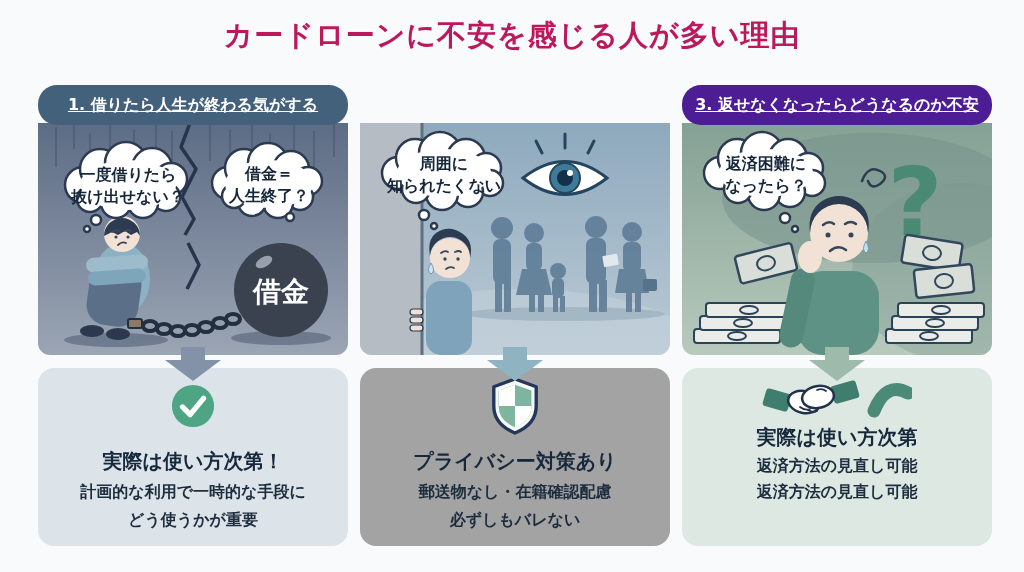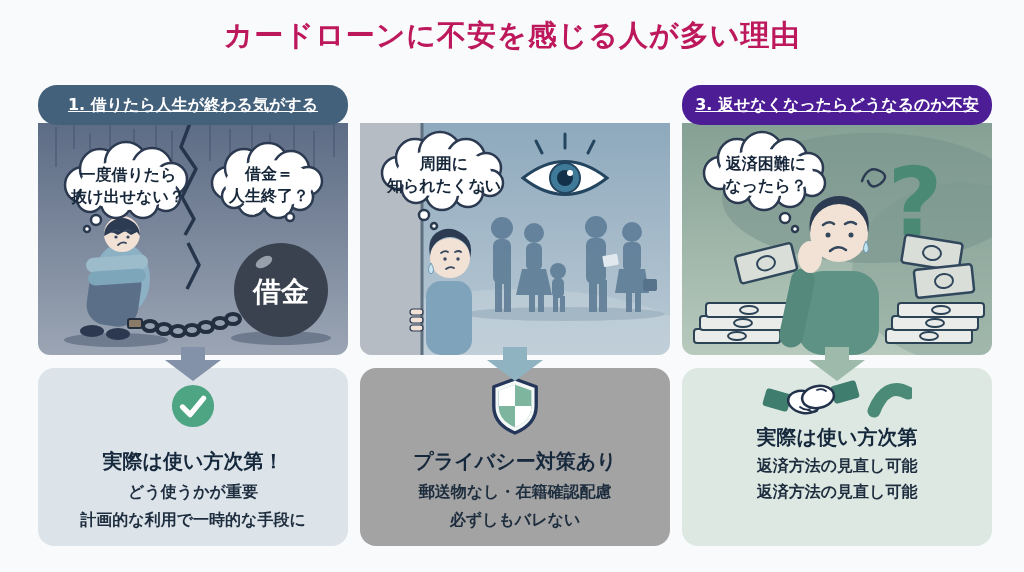--- a/index.html
+++ b/index.html
@@ -169,22 +169,22 @@
   </svg>
 
   <div class="result">
     <div class="result-icon">
       <svg width="46" height="46" viewBox="0 0 48 48">
         <circle cx="24" cy="24" r="22" fill="#4da583"></circle>
         <polyline points="13,25 21,33 35,16" fill="none" stroke="#ffffff" stroke-width="5.5" stroke-linecap="round" stroke-linejoin="round"></polyline>
       </svg>
     </div>
     <div class="result-title">実際は使い方次第！</div>
+    <div class="result-line">計画的な利用で一時的な手段に</div>
     <div class="result-line">どう使うかが重要</div>
-    <div class="result-line">計画的な利用で一時的な手段に</div>
   </div>
 </div>
 
 <div class="column" id="col2">
 
   <div class="illu">
     <svg width="310" height="232" viewBox="0 0 310 232">
       <defs>
         <linearGradient id="bg2" x1="0" y1="0" x2="0" y2="1">
           <stop offset="0" stop-color="#8ea9bd"></stop>

